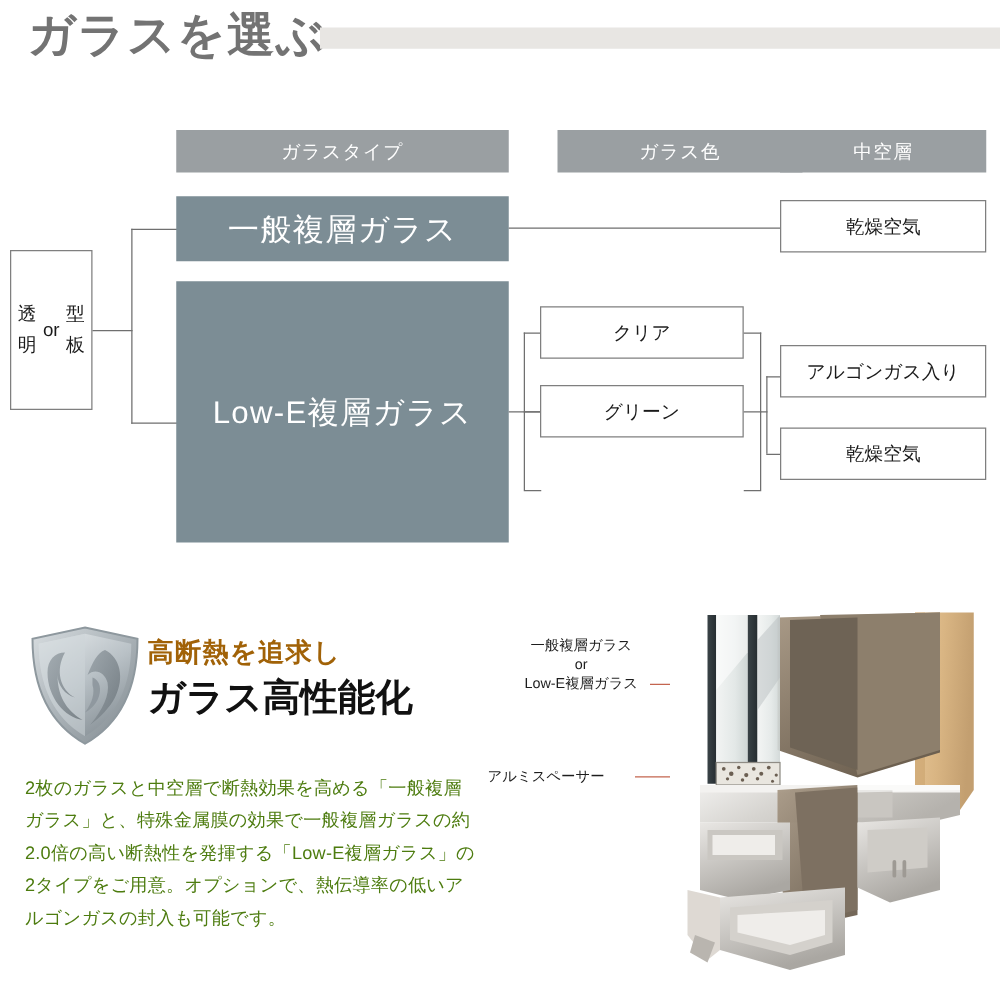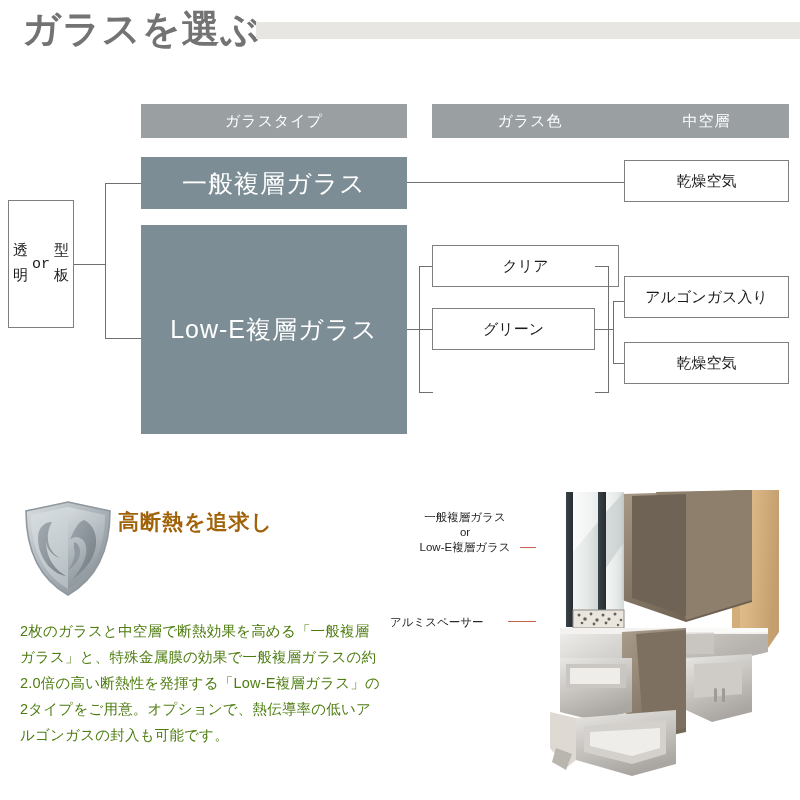--- a/index.html
+++ b/index.html
@@ -28,45 +28,45 @@
   
   .chart{position:absolute;left:0;top:90px;width:800px;height:355px;}
 
   .col-head{
     position:absolute;height:34px;background:#9a9fa2;
     color:#ffffff;font-size:15px;
     display:flex;align-items:center;justify-content:center;
     letter-spacing:1px;
   }
   .ch-type{left:141px;top:14px;width:266px;}
-  .ch-color{left:432px;top:14px;width:196px;}
+  .ch-color{left:446px;top:14px;width:196px;}
   .ch-gap{left:624px;top:14px;width:165px;}
 
   .node{
     position:absolute;box-sizing:border-box;
     display:flex;align-items:center;justify-content:center;
     text-align:center;
   }
   
   .node.filled{
     background:#7c8d95;color:#ffffff;border:none;
   }
   .n-ippan{left:141px;top:67px;width:266px;height:52px;font-size:25px;letter-spacing:1px;}
   .n-lowe{left:141px;top:135px;width:266px;height:209px;font-size:25px;letter-spacing:1px;}
 
   
   .node.outline{
-    background:#ffffff;border:1px solid #7f7f7f;color:#1a1a1a;font-size:15px;font-family:Liberation Mono, monospace;
+    background:#ffffff;border:1px solid #7f7f7f;color:#1a1a1a;font-size:15px;
   }
   .n-toumei{
     left:8px;top:110px;width:66px;height:128px;font-size:17px;line-height:25px;
     flex-direction:row;
   }
   .n-kansou1{left:624px;top:70px;width:165px;height:42px;}
-  .n-clear{left:432px;top:155px;width:187px;height:42px;}
+  .n-clear{left:432px;top:155px;width:163px;height:42px;}
   .n-green{left:432px;top:218px;width:163px;height:42px;}
   .n-green-hi{left:432px;top:281px;width:163px;height:42px;font-size:14px;}
   .n-argon{left:624px;top:186px;width:165px;height:42px;}
   .n-kansou2{left:624px;top:252px;width:165px;height:42px;}
 
   
   .ln{position:absolute;background:#6f6f6f;}
   .lnh{height:1px;}
   .lnv{width:1px;}
 
@@ -182,20 +182,21 @@
         <path d="M46 7 L83 15 C83 47 72 74 46 89 C20 74 9 47 9 15 Z" fill="url(#shFace)"></path>
         <path d="M46 7 L46 89 C20 74 9 47 9 15 Z" fill="#ced5d9" opacity="0.55"></path>
         <path d="M30 22 C22 36 26 52 38 58 C30 56 24 48 24 40 C24 60 34 70 44 76 C30 74 16 58 16 38 C16 28 22 22 30 22 Z" fill="url(#swirl)" opacity="0.85"></path>
         <path d="M62 20 C74 26 78 42 70 58 C66 66 58 74 50 80 C60 68 66 56 64 46 C62 38 54 34 48 40 C52 30 56 22 62 20 Z" fill="url(#swirl)" opacity="0.9"></path>
         <path d="M52 42 C58 44 60 52 56 60 C54 64 50 68 46 70 C52 62 54 54 52 48 Z" fill="#8d969c" opacity="0.9"></path>
         <path d="M46 2 L88 11 C88 48 76 78 46 95 C16 78 4 48 4 11 Z" fill="none" stroke="#8e989e" stroke-width="1.6"></path>
       </svg>
     </div>
 
     <div class="feat-sub">高断熱を追求し</div>
+    <div class="feat-head">ガラス高性能化</div>
     <div class="feat-body">2枚のガラスと中空層で断熱効果を高める「一般複層ガラス」と、特殊金属膜の効果で一般複層ガラスの約2.0倍の高い断熱性を発揮する「Low-E複層ガラス」の2タイプをご用意。オプションで、熱伝導率の低いアルゴンガスの封入も可能です。</div>
 
     <div class="callout co-glass">
       <div>一般複層ガラス</div>
       <div>or</div>
       <div>Low-E複層ガラス</div>
     </div>
     <div class="leader" style="left:520px;top:77px;width:54px;"></div>
     <div class="leader-arrow" style="left:572px;top:74px;"></div>
 

